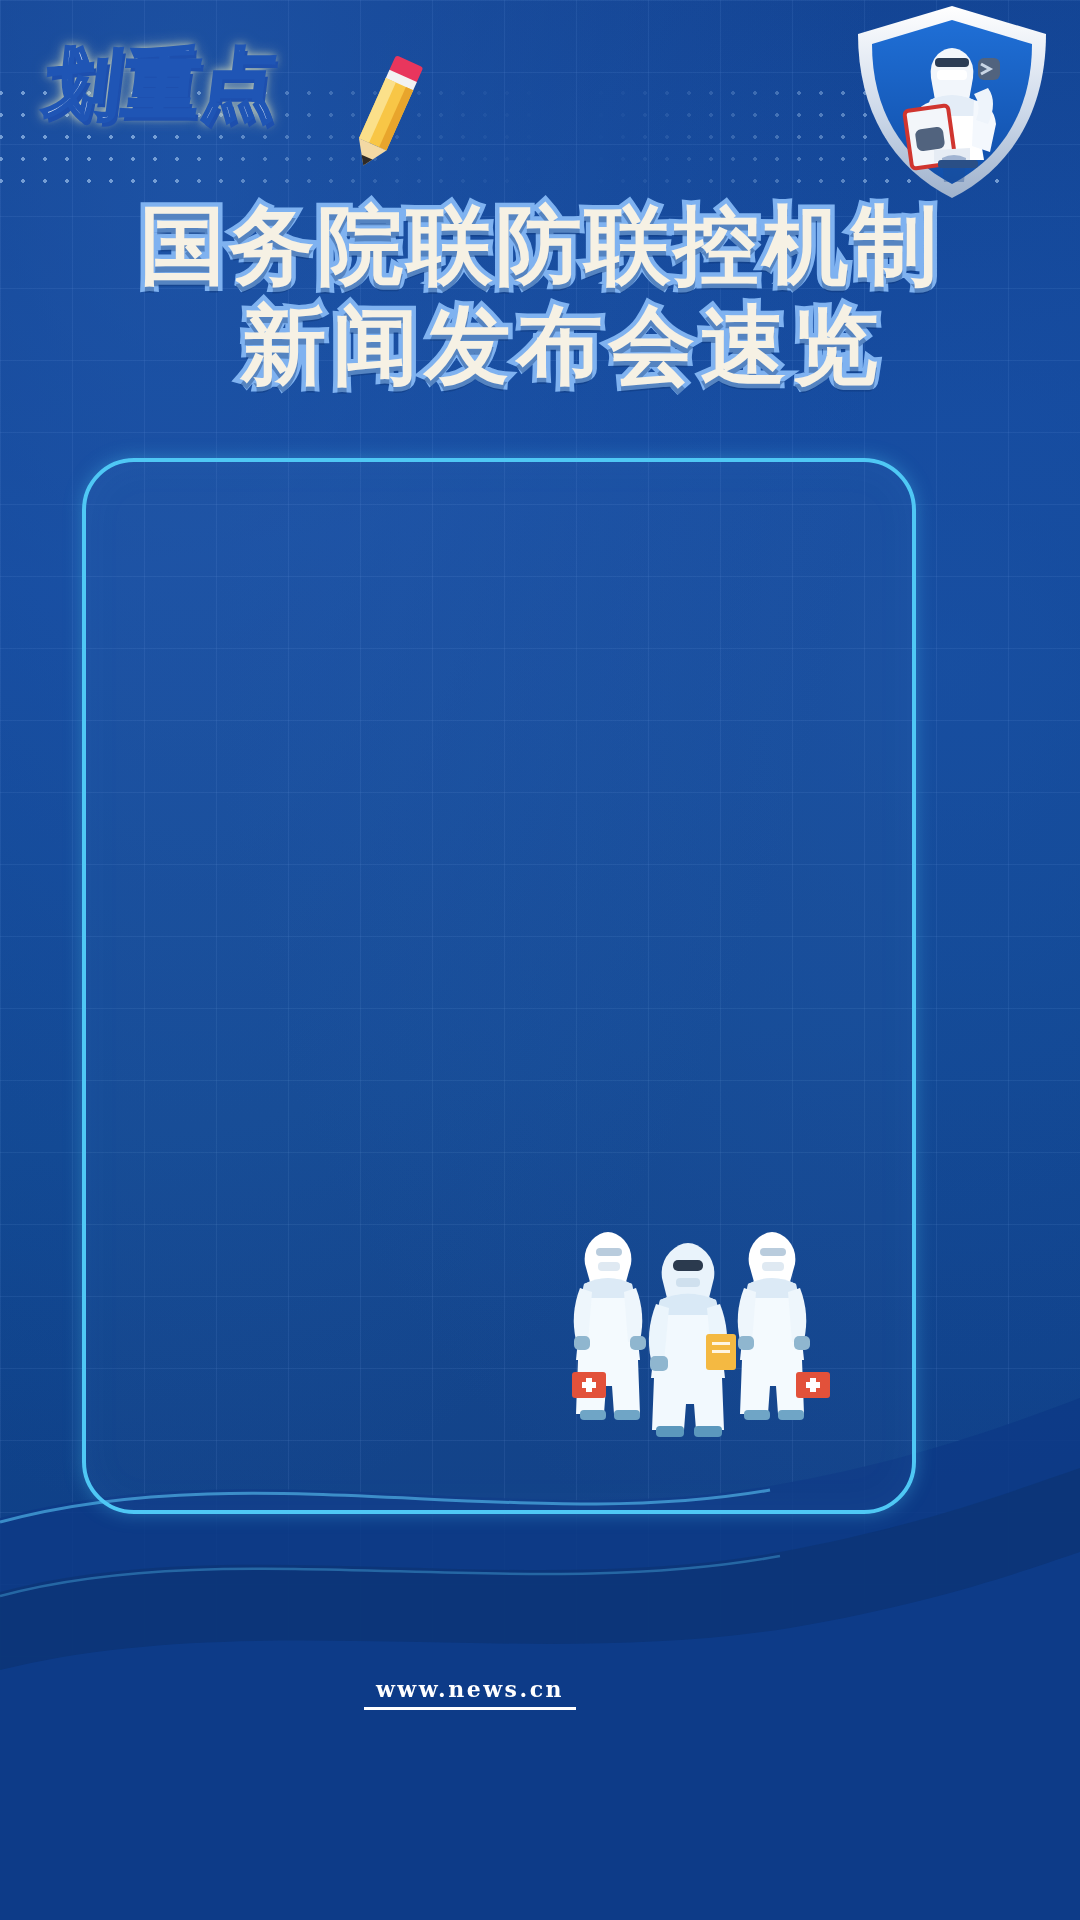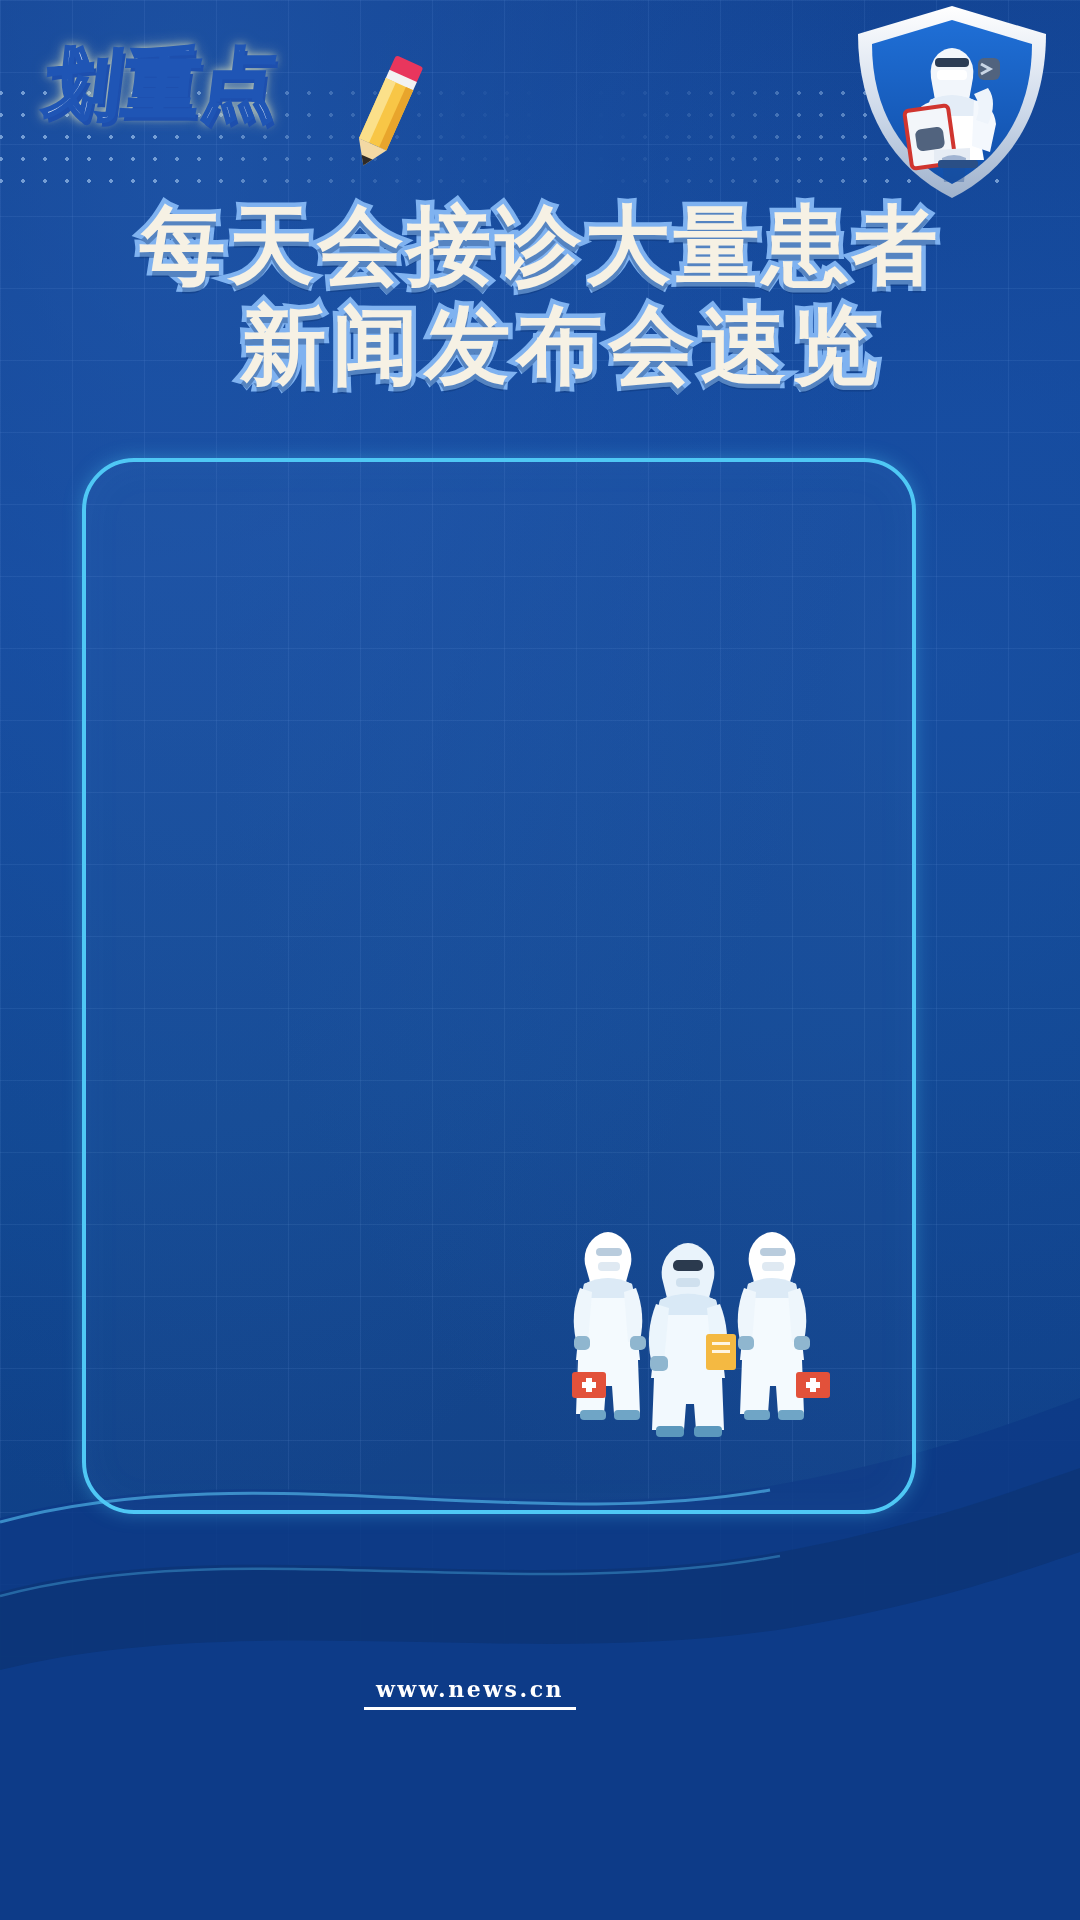--- a/index.html
+++ b/index.html
@@ -181,21 +181,21 @@
       <rect x="66" y="108" width="44" height="58" rx="4" fill="#f3f6fa" transform="rotate(-8 88 137)"></rect>
       <rect x="66" y="108" width="44" height="58" rx="4" fill="none" stroke="#d0352f" stroke-width="4" transform="rotate(-8 88 137)"></rect>
       <rect x="74" y="128" width="28" height="22" rx="6" fill="#51637e" transform="rotate(-8 88 139)"></rect>
       <path d="M92 150 l36 -2 0 12 -36 2 Z" fill="#e6ecf4"></path>
       <path d="M100 158 q12 -6 24 0 l-2 24 -20 0 Z" fill="#1f4d92" opacity=".35"></path>
       <rect x="96" y="160" width="40" height="8" rx="3" fill="#2a4f86"></rect>
     </g>
   </svg>
 
   <div class="title">
-    <div class="title-line l1">每天会接诊大量患者</div>
+    <div class="title-line l1">国务院联防联控机制</div>
     <div class="title-line l2">新闻发布会速览</div>
   </div>
 
   <div class="card"></div>
 
 
   <svg class="people" viewBox="0 0 300 250">
 
     <g>
       <path d="M36 44 q16 -16 32 0 q9 10 7 24 l-5 18 -36 0 -5 -18 q-2 -14 7 -24 Z" fill="#ffffff"></path>

